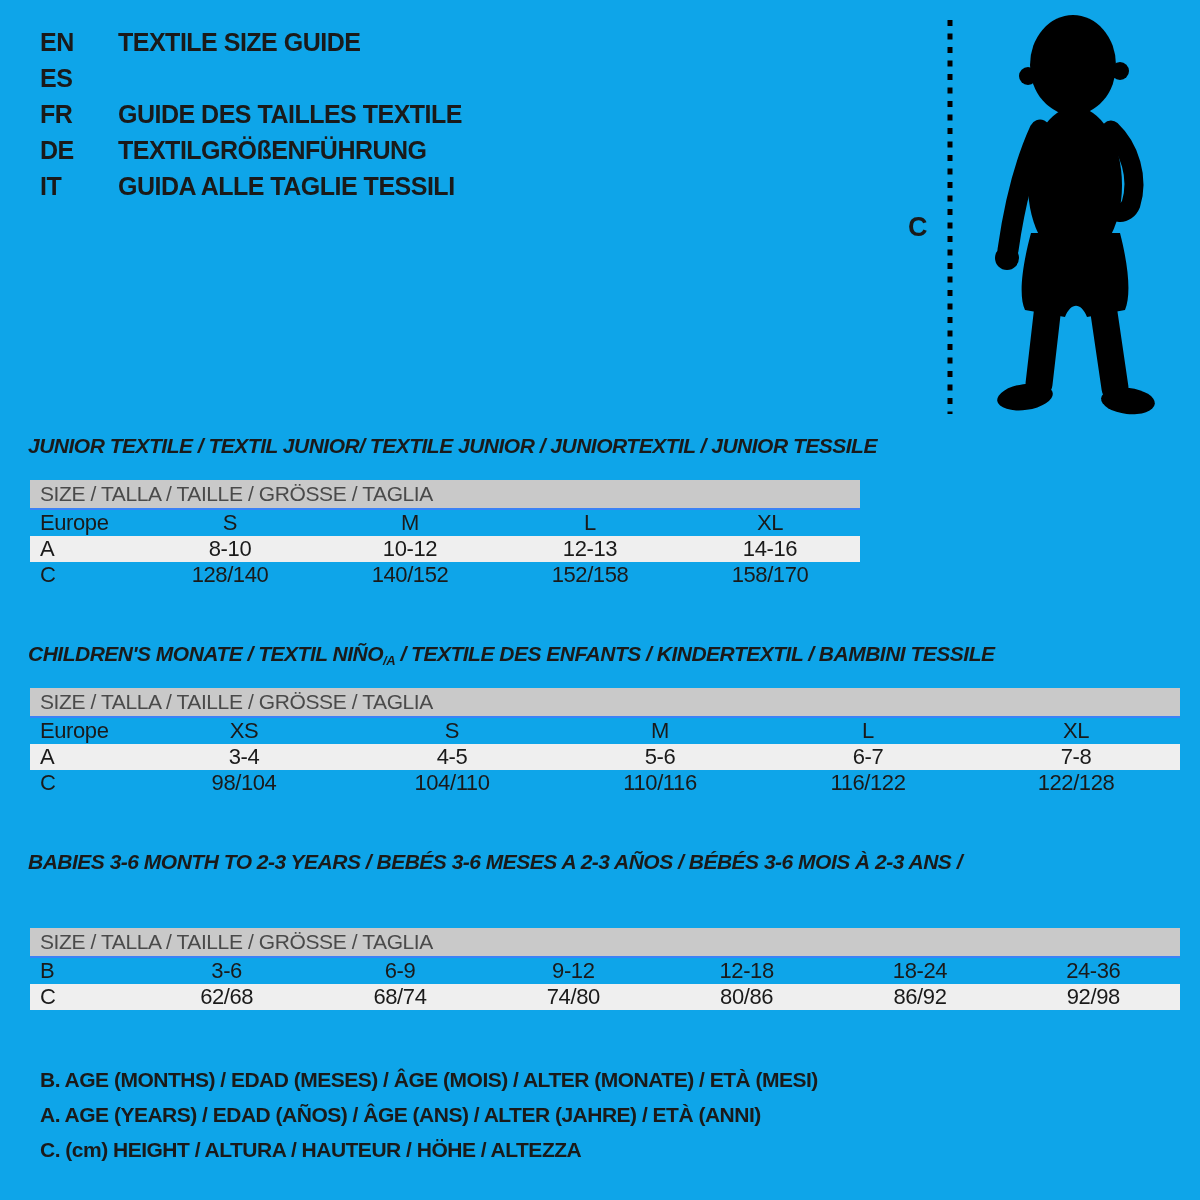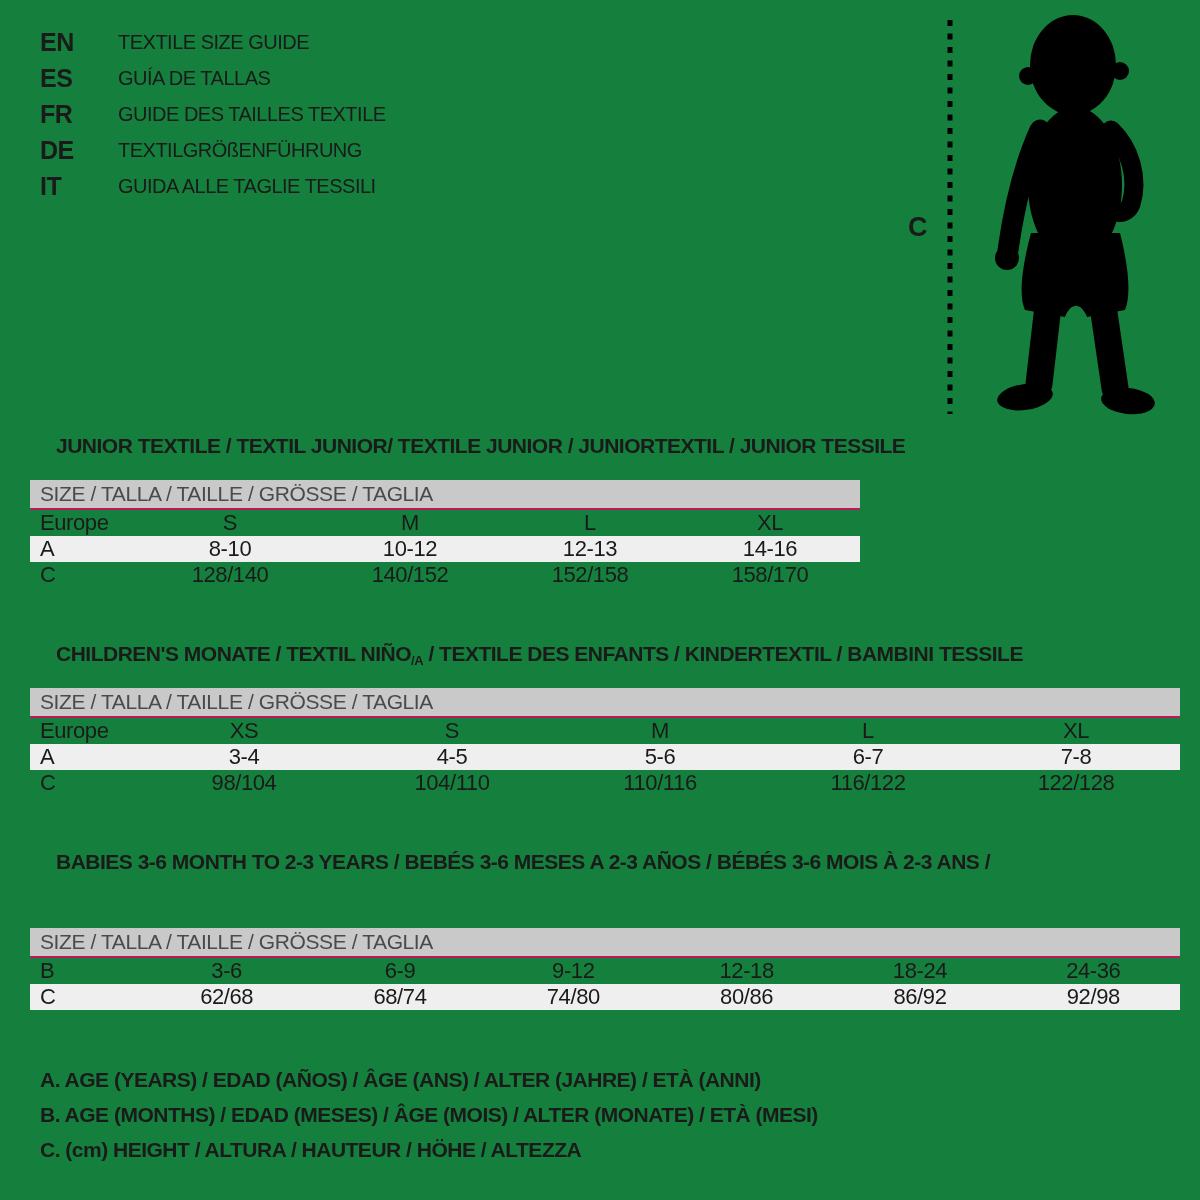--- a/index.html
+++ b/index.html
@@ -1,55 +1,56 @@
 <!DOCTYPE html>
 <html><head>
 <meta charset="utf-8">
 <style>
   * { margin: 0; padding: 0; box-sizing: border-box; }
   html, body { background: #ffffff; }
   .canvas {
     position: relative;
     width: 1200px;
     height: 1200px;
-    background: #15803d;
+    background: #0ea5e9;
     font-family: "Liberation Sans", "DejaVu Sans", sans-serif;
     color: #1a1a1a;
     overflow: hidden;
   }
 
   
   .lang-list { position: absolute; left: 40px; top: 24px; }
   .lang-row { display: flex; height: 36px; align-items: center; }
   .lang-code {
     width: 78px; font-weight: bold; font-size: 25px; letter-spacing: -0.5px;
   }
-  .lang-label { font-weight: normal; font-size: 20px; letter-spacing: -0.5px; }
+  .lang-label { font-weight: bold; font-size: 25px; letter-spacing: -0.5px; }
 
   
   .figure-svg { position: absolute; left: 900px; top: 8px; width: 270px; height: 412px; }
   .c-label {
     position: absolute; left: 908px; top: 212px;
     font-weight: bold; font-size: 27px;
   }
 
   
   .sec-title {
-    position: absolute; left: 56px;
+    position: absolute; left: 28px;
     font-weight: bold; font-size: 21px; letter-spacing: -0.5px;
     white-space: nowrap;
+    font-style: italic;
   }
   .sec-title .sub { font-size: 13px; vertical-align: -4px; font-weight: bold; }
   .two-line { line-height: 35px; }
 
   
   .size-table { position: absolute; left: 30px; }
   .size-bar {
     height: 30px; line-height: 27px;
-    background: #c9c9c9; border-bottom: 2px solid #be185d;
+    background: #c9c9c9; border-bottom: 2px solid #3b82f6;
     color: #4a4a4a; font-size: 21px; letter-spacing: -0.4px;
     padding-left: 10px;
   }
   .size-table table {
     width: 100%; border-collapse: collapse; table-layout: fixed;
   }
   .size-table td {
     height: 21px; text-align: center; font-size: 22px;
     letter-spacing: -0.4px; color: #1a1a1a; padding: 0;
     white-space: nowrap; overflow: hidden;
@@ -79,21 +80,20 @@
 
 <div class="canvas">
 
   <div class="lang-list">
     <div class="lang-row">
       <span class="lang-code">EN</span>
       <span class="lang-label">TEXTILE SIZE GUIDE</span>
     </div>
     <div class="lang-row">
       <span class="lang-code">ES</span>
-      <span class="lang-label">GUÍA DE TALLAS</span>
     </div>
     <div class="lang-row">
       <span class="lang-code">FR</span>
       <span class="lang-label">GUIDE DES TAILLES TEXTILE</span>
     </div>
     <div class="lang-row">
       <span class="lang-code">DE</span>
       <span class="lang-label">TEXTILGRÖßENFÜHRUNG</span>
     </div>
     <div class="lang-row">
@@ -242,18 +242,18 @@
         <td>74/80</td>
         <td>80/86</td>
         <td>86/92</td>
         <td>92/98</td>
       </tr>
       </tbody>
     </table>
   </div>
 
   <div class="legend">
+    <div class="legend-line">B. AGE (MONTHS) / EDAD (MESES) / ÂGE (MOIS) / ALTER (MONATE) / ETÀ (MESI)</div>
     <div class="legend-line">A. AGE (YEARS) / EDAD (AÑOS) / ÂGE (ANS) / ALTER (JAHRE) / ETÀ (ANNI)</div>
-    <div class="legend-line">B. AGE (MONTHS) / EDAD (MESES) / ÂGE (MOIS) / ALTER (MONATE) / ETÀ (MESI)</div>
     <div class="legend-line">C. (cm) HEIGHT / ALTURA / HAUTEUR / HÖHE / ALTEZZA</div>
   </div>
 
 </div>
 
 </body></html>

